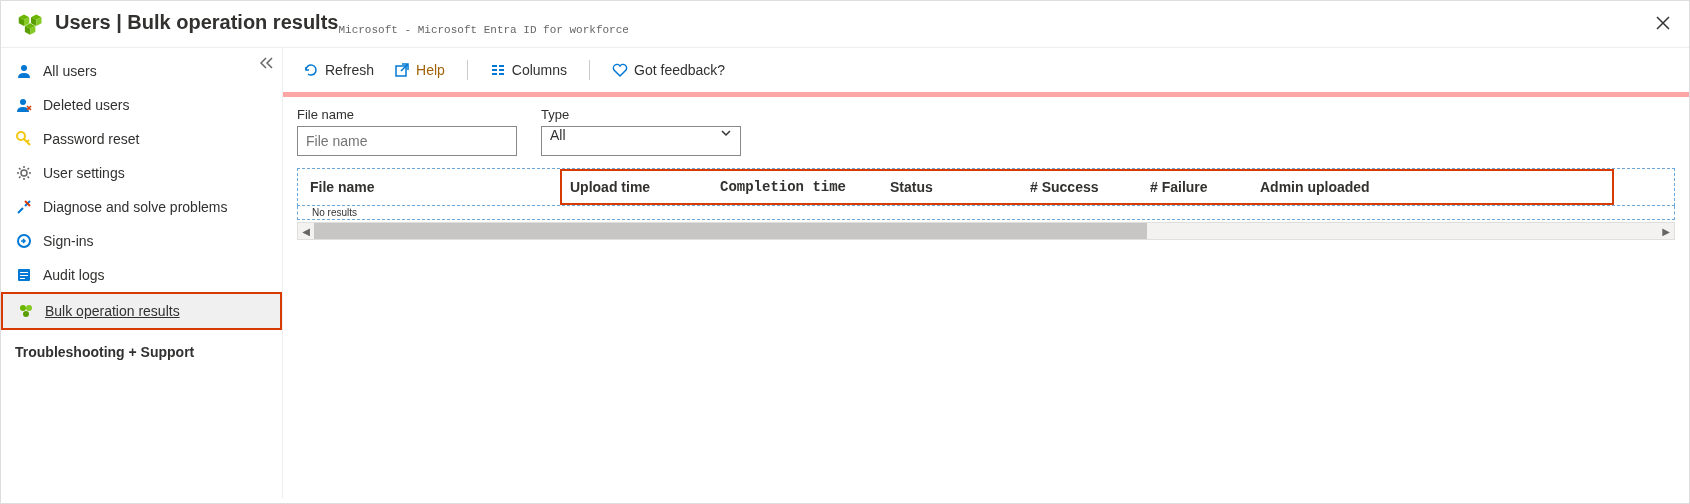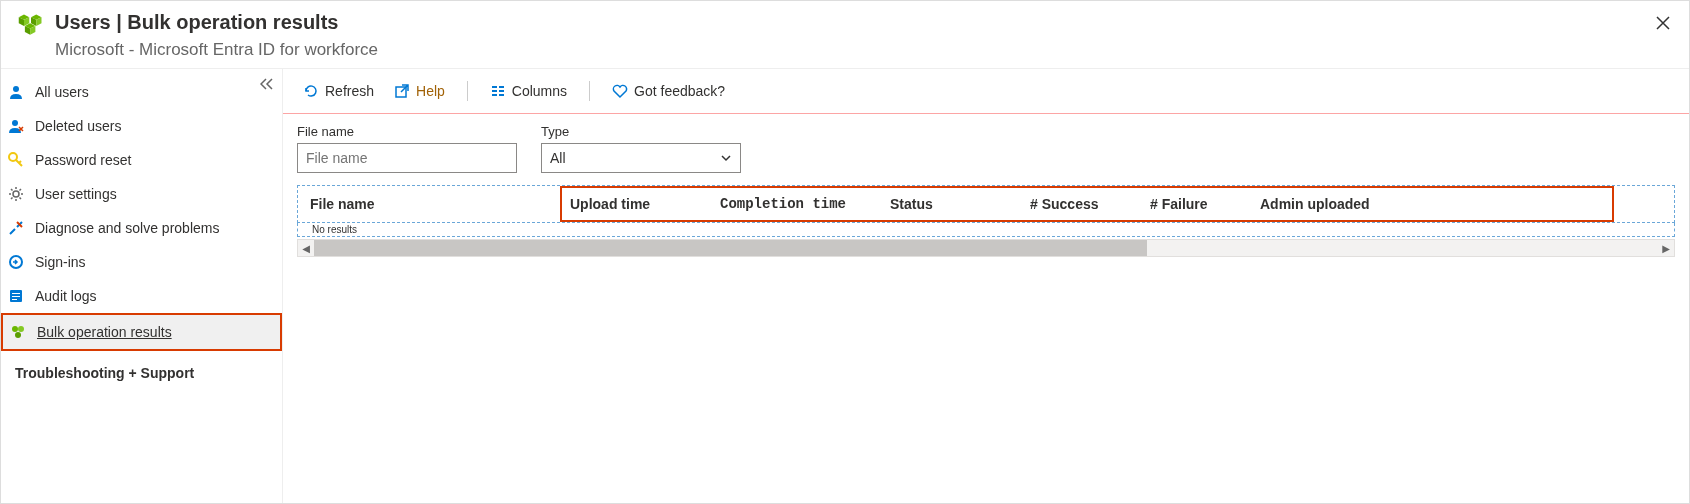--- a/index.html
+++ b/index.html
@@ -4,60 +4,60 @@
 <style>
   * { box-sizing: border-box; margin: 0; padding: 0; font-family: "Segoe UI", Arial, sans-serif; }
   body { background: #fff; color: #323130; font-size: 14px; width: 1690px; height: 504px; overflow: hidden; border:1px solid #ddd;}
   .header {
     display: flex; align-items: flex-start; padding: 10px 16px 8px 16px; border-bottom: 1px solid #eee;
     position: relative;
   }
   .header .logo {
     width: 28px; height: 28px; margin-right: 10px; flex-shrink:0;
   }
-  .header .titles { display:flex; flex-direction:column; }
+  .header .titles { display:flex; flex-direction:row; }
   .header h1 { font-size: 20px; font-weight: 600; }
-  .header .subtitle { font-size: 17px; color: #666; margin-top:6px;}
+  .header .subtitle { font-size: 11px; color: #666; margin-top:13px;font-family:Liberation Mono, monospace;}
   .close-btn {
     position: absolute; right: 14px; top: 10px; cursor: pointer; font-size: 18px; color:#333;
     width:24px; height:24px; display:flex; align-items:center; justify-content:center;
   }
   .body { display: flex; height: calc(100% - 52px); }
   .sidebar {
     width: 282px; border-right: 1px solid #eee; padding-top: 6px; position:relative;
   }
   .collapse-toggle {
     position:absolute; right:8px; top:8px; color:#666; font-size:14px; cursor:pointer;
   }
   .nav-item {
-    display:flex; align-items:center; padding: 8px 6px; cursor:pointer; gap:10px;
+    display:flex; align-items:center; padding: 8px 14px; cursor:pointer; gap:10px;
     font-size:14px;
   }
   .nav-item.selected { background:#f0f0f0; border:2px solid #d83b01;text-decoration:underline; }
   .nav-section {
     padding: 14px 14px 6px 14px; font-weight:600; font-size:14px;
   }
   .icon { width:18px; height:18px; display:flex; align-items:center; justify-content:center; flex-shrink:0;}
   .main { flex:1; display:flex; flex-direction:column; }
   .toolbar {
-    display:flex; align-items:center; gap:4px; padding:10px 12px; border-bottom:1px solid #fca5a5;
+    display:flex; align-items:center; gap:4px; padding:10px 12px; border-bottom:5px solid #fca5a5;
   }
   .tb-btn {
     display:flex; align-items:center; gap:6px; padding:4px 8px; cursor:pointer;
     color:#0078d4; font-size:14px;
   }
   .tb-sep { width:1px; height:20px; background:#ccc; margin:0 10px; }
   .filters { display:flex; gap:24px; padding:10px 14px 12px 14px; }
   .filter-col { display:flex; flex-direction:column; gap:4px; }
   .filter-col label { font-size:13px; }
   .filter-col input, .filter-col .select {
     height:30px; border:1px solid #8a8886; padding:0 8px; font-size:14px; background:#fff;
   }
   .filter-col input { width:220px; }
-  .filter-col .select { width:200px; display:flex; align-items:center; justify-content:space-between; cursor:pointer;}
+  .filter-col .select { width:200px; display:flex; align-items:flex-start; justify-content:space-between; cursor:pointer;}
   .table-wrap { padding:0 14px; }
   .table-header {
     display:flex; border:1px dashed #6aa7d8; background:#fff; font-weight:600; font-size:14px;
     position:relative;
   }
   .table-header .th { padding:10px 12px; white-space:nowrap; }
   .th-file { width:260px; }
   .th-upload { width:150px; }
   .th-completion { width:170px;font-family:Liberation Mono, monospace; }
   .th-status { width:140px; }

